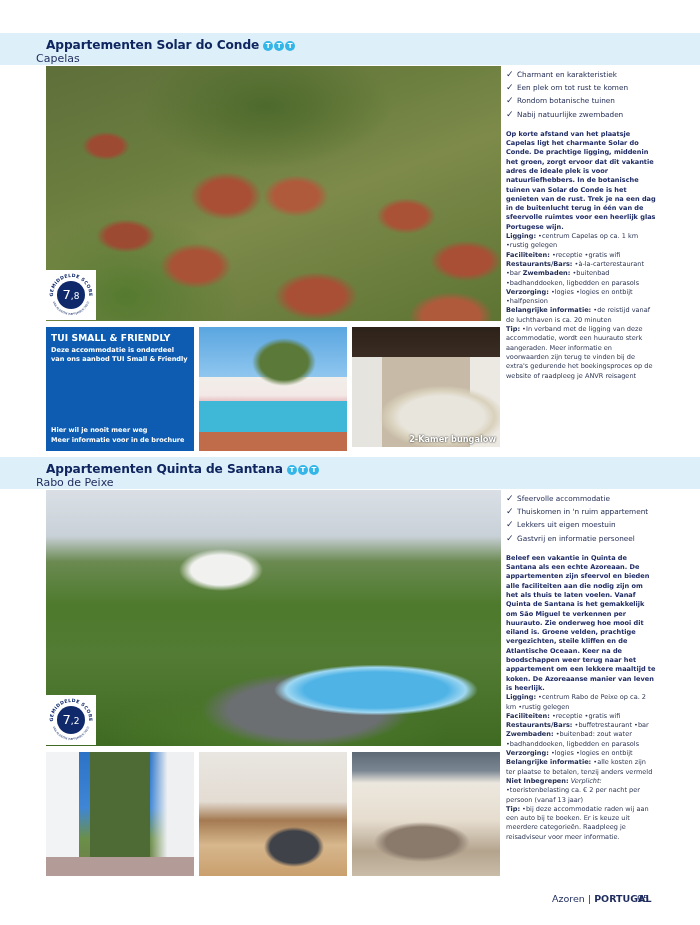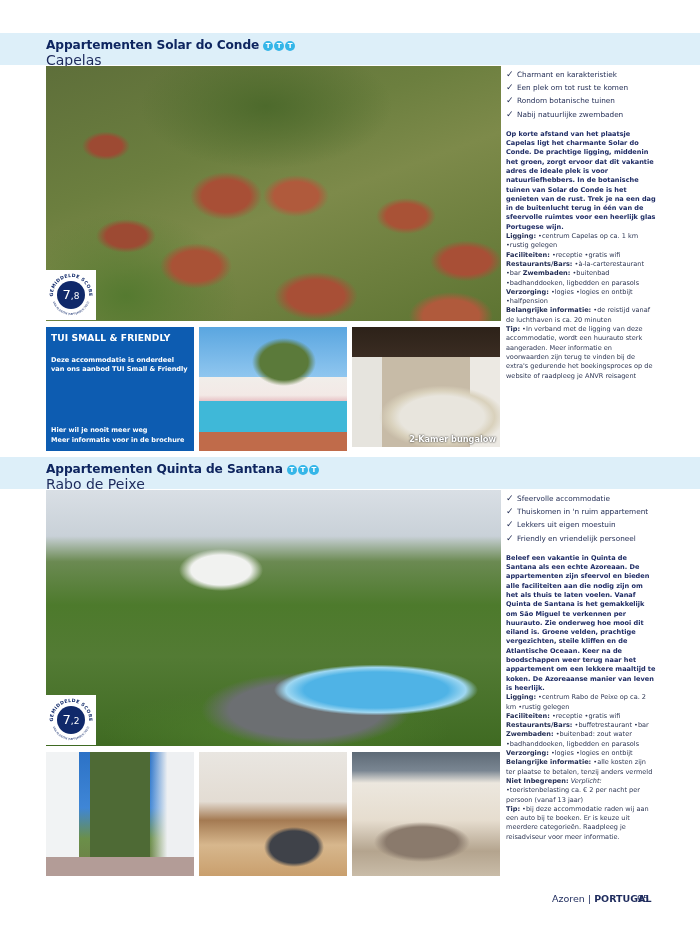--- a/index.html
+++ b/index.html
@@ -4,21 +4,21 @@
   <style>
     * { box-sizing: border-box; margin: 0; padding: 0; }
     html, body { width: 700px; height: 925px; background: #ffffff; overflow: hidden; }
     body { position: relative; font-family: "DejaVu Sans", sans-serif; color: #1d2a5c; }
 
     .band { position: absolute; left: 0; width: 700px; background: #ddeff9; }
     .band.b1 { top: 33px; height: 32px; }
     .band.b2 { top: 457px; height: 32px; }
 
     .title { position: absolute; left: 46px; font-size: 12.2px; font-weight: bold; color: #0f2660; letter-spacing: -0.1px; white-space: nowrap; }
-    .subtitle { position: absolute; left: 46px; font-size: 14px; color: #1d2a5c; }
+    .subtitle { position: absolute; left: 36px; font-size: 11px; color: #1d2a5c; }
     .t1 { top: 38px; } .s1 { top: 52px; }
     .t2 { top: 462px; } .s2 { top: 476px; }
 
     .stars { display: inline-flex; gap: 1px; vertical-align: 1px; margin-left: 4px; }
     .star { width: 10px; height: 10px; border-radius: 50%; background: #35b6e8; color: #fff; font-size: 7px; line-height: 10px; text-align: center; font-weight: bold; }
 
     .photo { position: absolute; overflow: hidden; }
     
     .main1 { left: 46px; top: 66px; width: 455px; height: 255px;
       background:
@@ -78,21 +78,21 @@
     .score-wrap { position: absolute; width: 50px; height: 50px; background: #ffffff; }
     .sc1 { left: 46px; top: 270px; }
     .sc2 { left: 46px; top: 695px; }
     .score-wrap svg { position: absolute; left: 0; top: 0; }
     .score-circle { position: absolute; left: 11px; top: 11px; width: 28px; height: 28px; border-radius: 50%; background: #10296a; color: #fff; text-align: center; line-height: 28px; font-size: 13px; }
     .score-circle small { font-size: 9px; }
 
     
     .tui { position: absolute; left: 46px; top: 327px; width: 148px; height: 124px; background: #0d5cb1; color: #fff; padding: 6px 5px 4px 5px; }
     .tui-title { font-size: 9.1px; font-weight: bold; letter-spacing: 0.1px; }
-    .tui-intro { font-size: 6.6px; font-weight: bold; margin-top: 13px; line-height: 9px; }
+    .tui-intro { font-size: 6.6px; font-weight: bold; margin-top: 3px; line-height: 9px; }
     .tui-list { list-style: none; margin-top: 4px; }
     .tui-list li { font-size: 6.5px; line-height: 9.5px; color: #dce9f8; }
     .tui-footer { position: absolute; left: 5px; bottom: 6px; font-size: 6.5px; font-weight: bold; line-height: 9.5px; }
 
     
     .col { position: absolute; left: 506px; width: 150px; font-size: 6.55px; line-height: 9.3px; color: #2e3754; }
     .col1 { top: 68px; }
     .col2 { top: 492px; }
     .checks { list-style: none; }
     .checks li { font-size: 7.3px; line-height: 13.2px; color: #1f2a52; white-space: nowrap; }
@@ -188,21 +188,21 @@
 
 <div class="thumb th3"></div>
 <div class="thumb th4"></div>
 <div class="thumb th5"></div>
 
 <div class="col col2">
   <ul class="checks">
     <li><span class="check">✓</span><span>Sfeervolle accommodatie</span></li>
     <li><span class="check">✓</span><span>Thuiskomen in 'n ruim appartement</span></li>
     <li><span class="check">✓</span><span>Lekkers uit eigen moestuin</span></li>
-    <li><span class="check">✓</span><span>Friendly en vriendelijk personeel</span></li>
+    <li><span class="check">✓</span><span>Gastvrij en informatie personeel</span></li>
   </ul>
   <div class="intro" style="margin-top:9px">Beleef een vakantie in Quinta de Santana als een echte Azoreaan. De appartementen zijn sfeervol en bieden alle faciliteiten aan die nodig zijn om het als thuis te laten voelen. Vanaf Quinta de Santana is het gemakkelijk om São Miguel te verkennen per huurauto. Zie onderweg hoe mooi dit eiland is. Groene velden, prachtige vergezichten, steile kliffen en de Atlantische Oceaan. Keer na de boodschappen weer terug naar het appartement om een lekkere maaltijd te koken. De Azoreaanse manier van leven is heerlijk.</div>
   <div class="spec"><b>Ligging:</b><span> •centrum Rabo de Peixe op ca. 2 km •rustig gelegen</span></div>
   <div class="spec"><b>Faciliteiten:</b><span> •receptie •gratis wifi</span></div>
   <div class="spec"><b>Restaurants/Bars:</b><span> •buffetrestaurant •bar</span></div>
   <div class="spec"><b>Zwembaden:</b><span> •buitenbad: zout water •badhanddoeken, ligbedden en parasols</span></div>
   <div class="spec"><b>Verzorging:</b><span> •logies •logies en ontbijt</span></div>
   <div class="spec"><b>Belangrijke informatie:</b><span> •alle kosten zijn ter plaatse te betalen, tenzij anders vermeld</span></div>
   <div class="spec"><b>Niet Inbegrepen:</b><i> Verplicht:</i><span> •toeristenbelasting ca. € 2 per nacht per persoon (vanaf 13 jaar)</span></div>
   <div class="spec"><b>Tip:</b><span> •bij deze accommodatie raden wij aan een auto bij te boeken. Er is keuze uit meerdere categorieën. Raadpleeg je reisadviseur voor meer informatie.</span></div>

